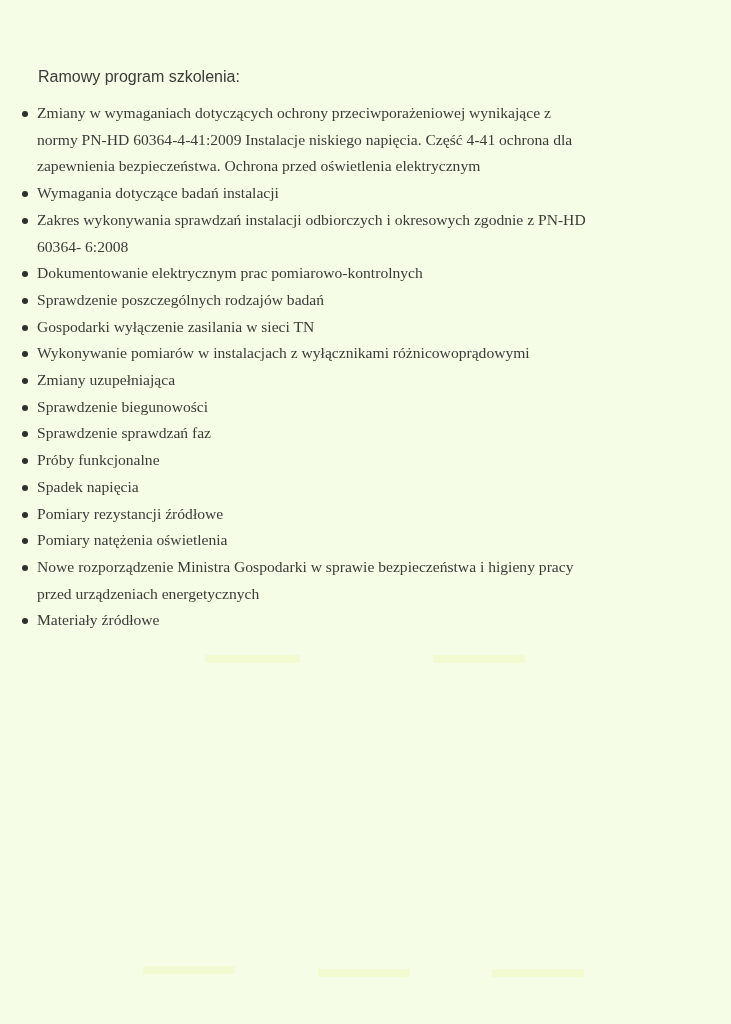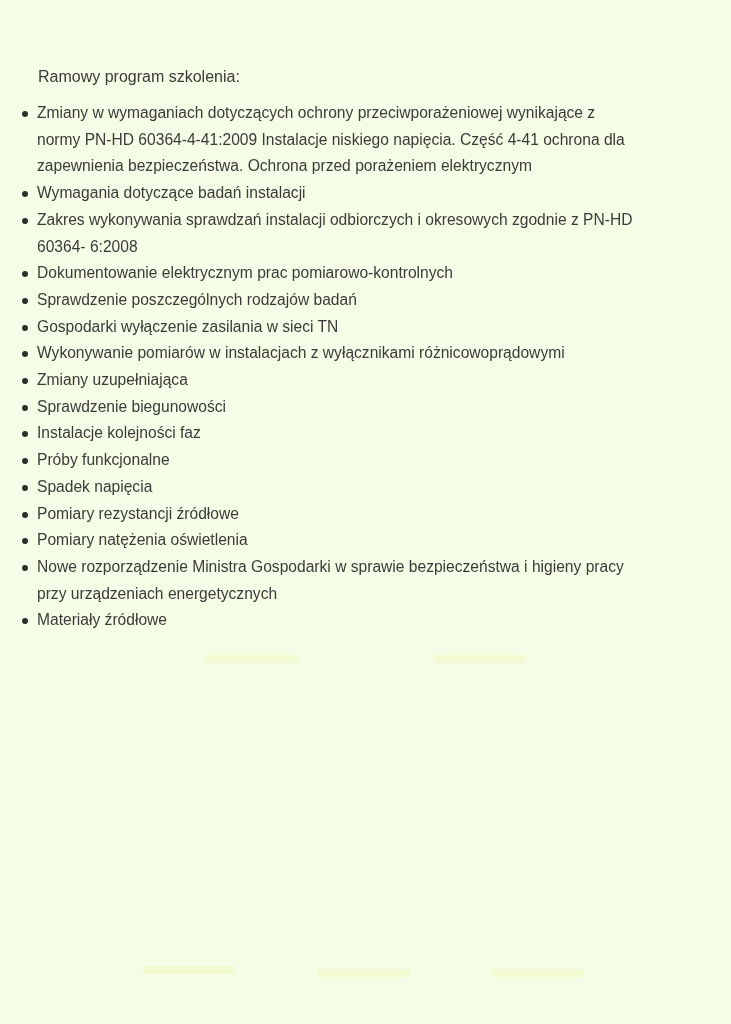--- a/index.html
+++ b/index.html
@@ -54,40 +54,41 @@
       left: 22px;
       top: 11px;
       width: 6px;
       height: 6px;
       border-radius: 50%;
       background: #2e2e2c;
     }
     .line {
       display: block;
       white-space: nowrap;
+      font-family: Liberation Serif, serif;
     }
     .artifact {
       position: absolute;
       background: rgba(236, 248, 190, 0.55);
       height: 8px;
     }
   </style>
 </head>
 <body>
 
 <div class="page">
 
   <div class="heading">Ramowy program szkolenia:</div>
 
   <ul class="list">
     <li class="list-item">
       <span class="bullet"></span>
       <span class="line">Zmiany w wymaganiach dotyczących ochrony przeciwporażeniowej wynikające z</span>
       <span class="line">normy PN-HD 60364-4-41:2009 Instalacje niskiego napięcia. Część 4-41 ochrona dla</span>
-      <span class="line">zapewnienia bezpieczeństwa. Ochrona przed porażeniem elektrycznym</span>
+      <span class="line">zapewnienia bezpieczeństwa. Ochrona przed oświetlenia elektrycznym</span>
     </li>
     <li class="list-item">
       <span class="bullet"></span>
       <span class="line">Wymagania dotyczące badań instalacji</span>
     </li>
     <li class="list-item">
       <span class="bullet"></span>
       <span class="line">Zakres wykonywania sprawdzań instalacji odbiorczych i okresowych zgodnie z PN-HD</span>
       <span class="line">60364- 6:2008</span>
     </li>
@@ -110,42 +111,42 @@
     <li class="list-item">
       <span class="bullet"></span>
       <span class="line">Zmiany uzupełniająca</span>
     </li>
     <li class="list-item">
       <span class="bullet"></span>
       <span class="line">Sprawdzenie biegunowości</span>
     </li>
     <li class="list-item">
       <span class="bullet"></span>
-      <span class="line">Instalacje kolejności faz</span>
+      <span class="line">Sprawdzenie sprawdzań faz</span>
     </li>
     <li class="list-item">
       <span class="bullet"></span>
       <span class="line">Próby funkcjonalne</span>
     </li>
     <li class="list-item">
       <span class="bullet"></span>
       <span class="line">Spadek napięcia</span>
     </li>
     <li class="list-item">
       <span class="bullet"></span>
       <span class="line">Pomiary rezystancji źródłowe</span>
     </li>
     <li class="list-item">
       <span class="bullet"></span>
       <span class="line">Pomiary natężenia oświetlenia</span>
     </li>
     <li class="list-item">
       <span class="bullet"></span>
       <span class="line">Nowe rozporządzenie Ministra Gospodarki w sprawie bezpieczeństwa i higieny pracy</span>
-      <span class="line">przy urządzeniach energetycznych</span>
+      <span class="line">przed urządzeniach energetycznych</span>
     </li>
     <li class="list-item">
       <span class="bullet"></span>
       <span class="line">Materiały źródłowe</span>
     </li>
   </ul>
 
   <div class="artifact" style="left:205px; top:655px; width:95px;"></div>
   <div class="artifact" style="left:433px; top:655px; width:92px;"></div>
   <div class="artifact" style="left:143px; top:966px; width:92px;"></div>

